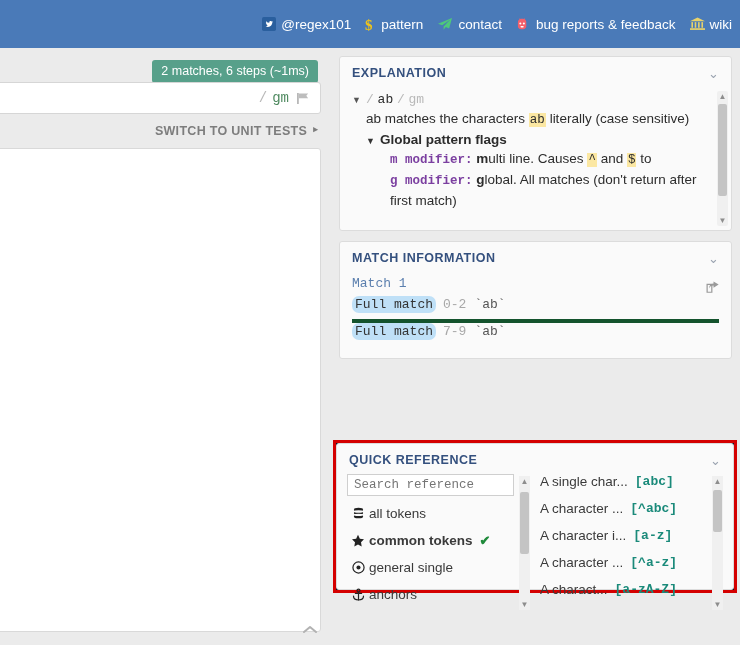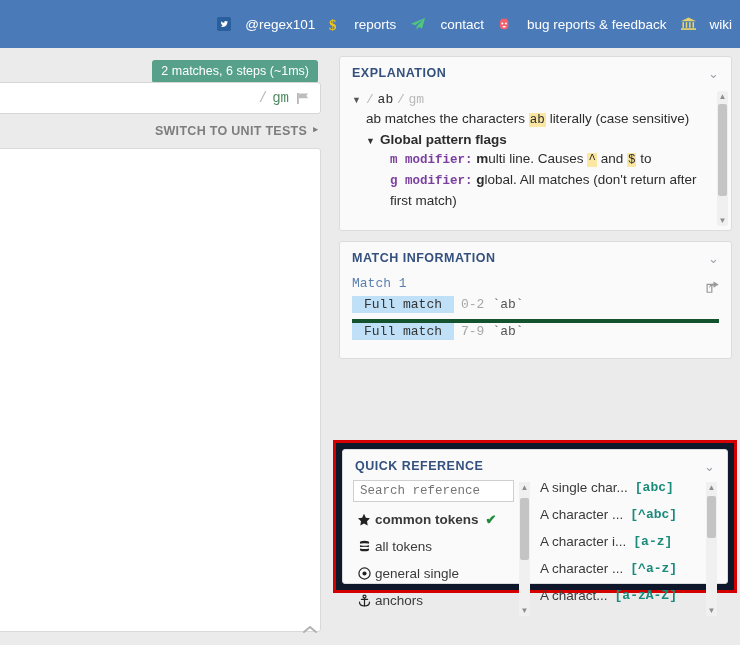--- a/index.html
+++ b/index.html
@@ -23,21 +23,21 @@
     padding-right: 8px;
   }
   .nav-item {
     display: flex; align-items: center;
     color: #ffffff;
     font-size: 13.5px;
     margin-left: 14px;
     cursor: pointer;
     white-space: nowrap;
   }
-  .nav-item .nav-label { margin-left: 14px; }
+  .nav-item .nav-label { margin-left: 5px; }
   .nav-ico { display: inline-flex; align-items: center; justify-content: center; }
 
   
   #left-col {
     position: absolute; left: 0; top: 48px;
     width: 331px; height: 597px;
     background: #ebebeb;
   }
   #match-badge {
     position: absolute; right: 13px; top: 12px;
@@ -157,21 +157,22 @@
     font-size: 13px;
     padding: 4px 0 5px 0;
   }
   .match-row { padding-bottom: 7px; border-bottom: 4px solid #14532d; }
   .match-row:last-child { border-bottom: none; }
   .full-match {
     background: #bfe0f7;
     font-family: "Liberation Mono", monospace;
     font-size: 13px;
     color: #333;
-    padding: 1px 12px;
+    padding: 1px 3px;
+    border-radius: 7px;
   }
   .match-range {
     color: #a8a8a8;
     font-family: "Liberation Mono", monospace;
     font-size: 13px;
     margin-left: 7px;
   }
   .match-val {
     color: #555;
     font-family: "Liberation Mono", monospace;
@@ -179,21 +180,20 @@
     margin-left: 8px;
   }
   #share-icon { position: absolute; right: 10px; top: 8px; cursor: pointer; color: #999; }
 
   
   #qr-wrap {
     position: absolute; left: 333px; top: 440px;
     width: 404px; height: 153px;
     border: 3px solid #d40000;
     background: #0f172a;
-    padding: 6px;
   }
   #qr-panel { background: #fafafa; border: 1px solid #dcdcdc; border-radius: 3px; height: 100%; }
   #qr-body { display: flex; padding: 0 10px 10px 10px; height: 148px; }
   .qr-col { position: relative; flex: 1; }
   .qr-col.left { margin-right: 10px; }
   #qr-search {
     width: calc(100% - 16px);
     height: 22px;
     border: 1px solid #cfcfcf;
     border-radius: 0;
@@ -250,21 +250,21 @@
     </span>
     <span class="nav-label">@regex101</span>
   </div>
 
   <div class="nav-item">
     <span class="nav-ico">
       <svg width="11" height="15" viewBox="0 0 11 15">
           <text x="0" y="12.5" font-family="Liberation Serif, serif" font-size="15" font-weight="bold" fill="#f0c419">$</text>
         </svg>
     </span>
-    <span class="nav-label">reports</span>
+    <span class="nav-label">pattern</span>
   </div>
 
   <div class="nav-item">
     <span class="nav-ico">
       <svg width="16" height="14" viewBox="0 0 16 14">
           <path d="M15 1L1 6.7l4.2 1.6L13.4 2.6 6.6 9.4v3.3l2.2-2.6 3.3 1.3z" fill="#4ec97b"></path>
         </svg>
     </span>
     <span class="nav-label">contact</span>
   </div>
@@ -394,44 +394,44 @@
   <div id="qr-panel">
     <div class="panel-head">
       <span class="panel-title">QUICK REFERENCE</span>
       <span class="panel-chevron">⌄</span>
     </div>
     <div id="qr-body">
 
       <div class="qr-col left">
         <input id="qr-search" placeholder="Search reference" style="">
         <div class="qr-list">
-
-          <div class="qr-item active">
-            <span class="qr-ico">
-              <svg width="14" height="14" viewBox="0 0 14 14">
-                  <path d="M7 .8l1.85 3.9 4.15.6-3 3 .7 4.3L7 10.6 3.3 12.6l.7-4.3-3-3 4.15-.6z" fill="#222"></path>
-                </svg>
-            </span>
-            <span>common tokens</span>
-            <span class="qr-check">✔</span>
-          </div>
 
           <div class="qr-item">
             <span class="qr-ico">
               <svg width="13" height="14" viewBox="0 0 14 14">
                   <ellipse cx="7" cy="2.4" rx="5" ry="2" fill="#222"></ellipse>
                   <ellipse cx="7" cy="6" rx="5" ry="2" fill="#222"></ellipse>
                   <ellipse cx="7" cy="9.6" rx="5" ry="2" fill="#222"></ellipse>
                   <ellipse cx="7" cy="4.3" rx="5" ry="1.3" fill="#fafafa"></ellipse>
                   <ellipse cx="7" cy="7.9" rx="5" ry="1.3" fill="#fafafa"></ellipse>
                 </svg>
             </span>
             <span>all tokens</span>
           </div>
 
+          <div class="qr-item active">
+            <span class="qr-ico">
+              <svg width="14" height="14" viewBox="0 0 14 14">
+                  <path d="M7 .8l1.85 3.9 4.15.6-3 3 .7 4.3L7 10.6 3.3 12.6l.7-4.3-3-3 4.15-.6z" fill="#222"></path>
+                </svg>
+            </span>
+            <span>common tokens</span>
+            <span class="qr-check">✔</span>
+          </div>
+
           <div class="qr-item">
             <span class="qr-ico">
               <svg width="13" height="13" viewBox="0 0 14 14">
                   <circle cx="7" cy="7" r="6" fill="none" stroke="#222" stroke-width="1.3"></circle>
                   <circle cx="7" cy="7" r="2.2" fill="#222"></circle>
                 </svg>
             </span>
             <span>general single</span>
           </div>
 

